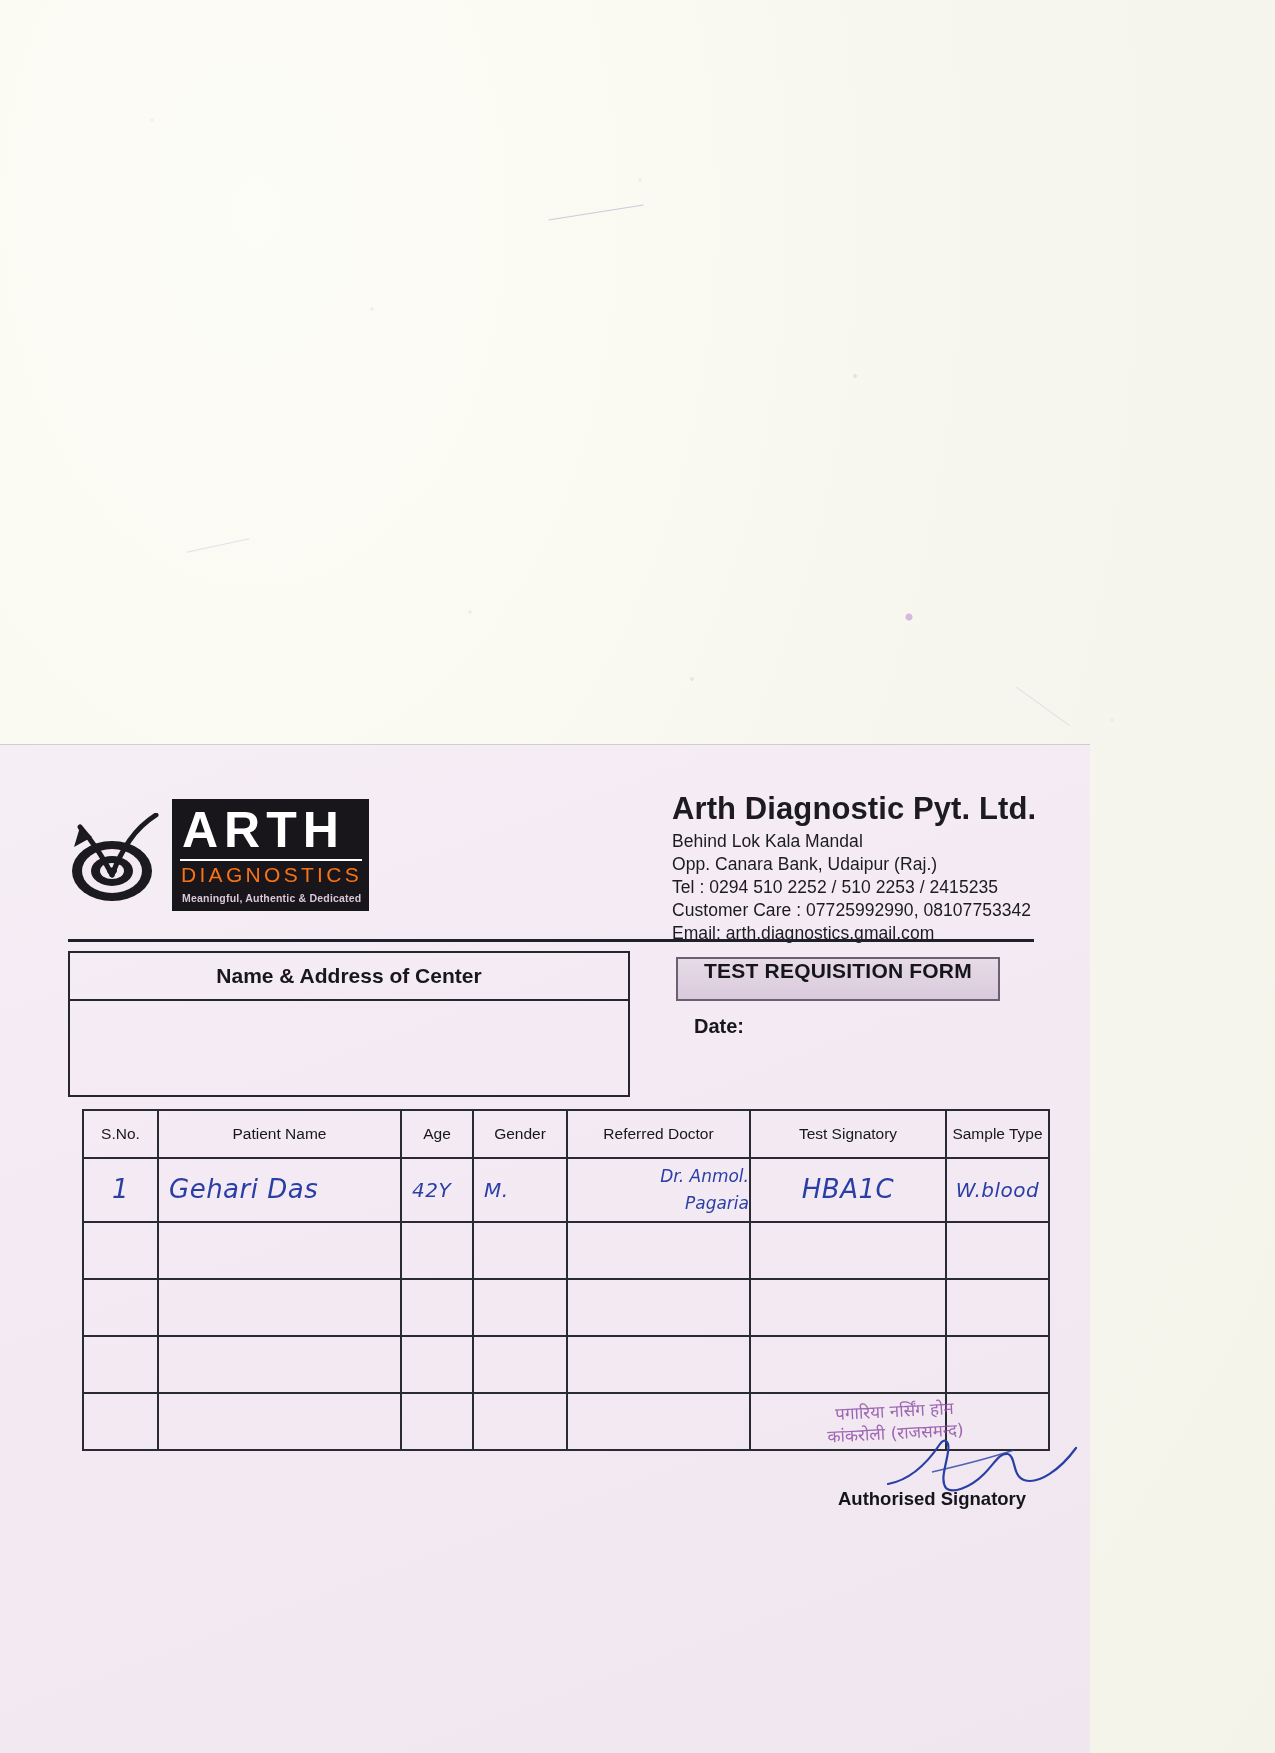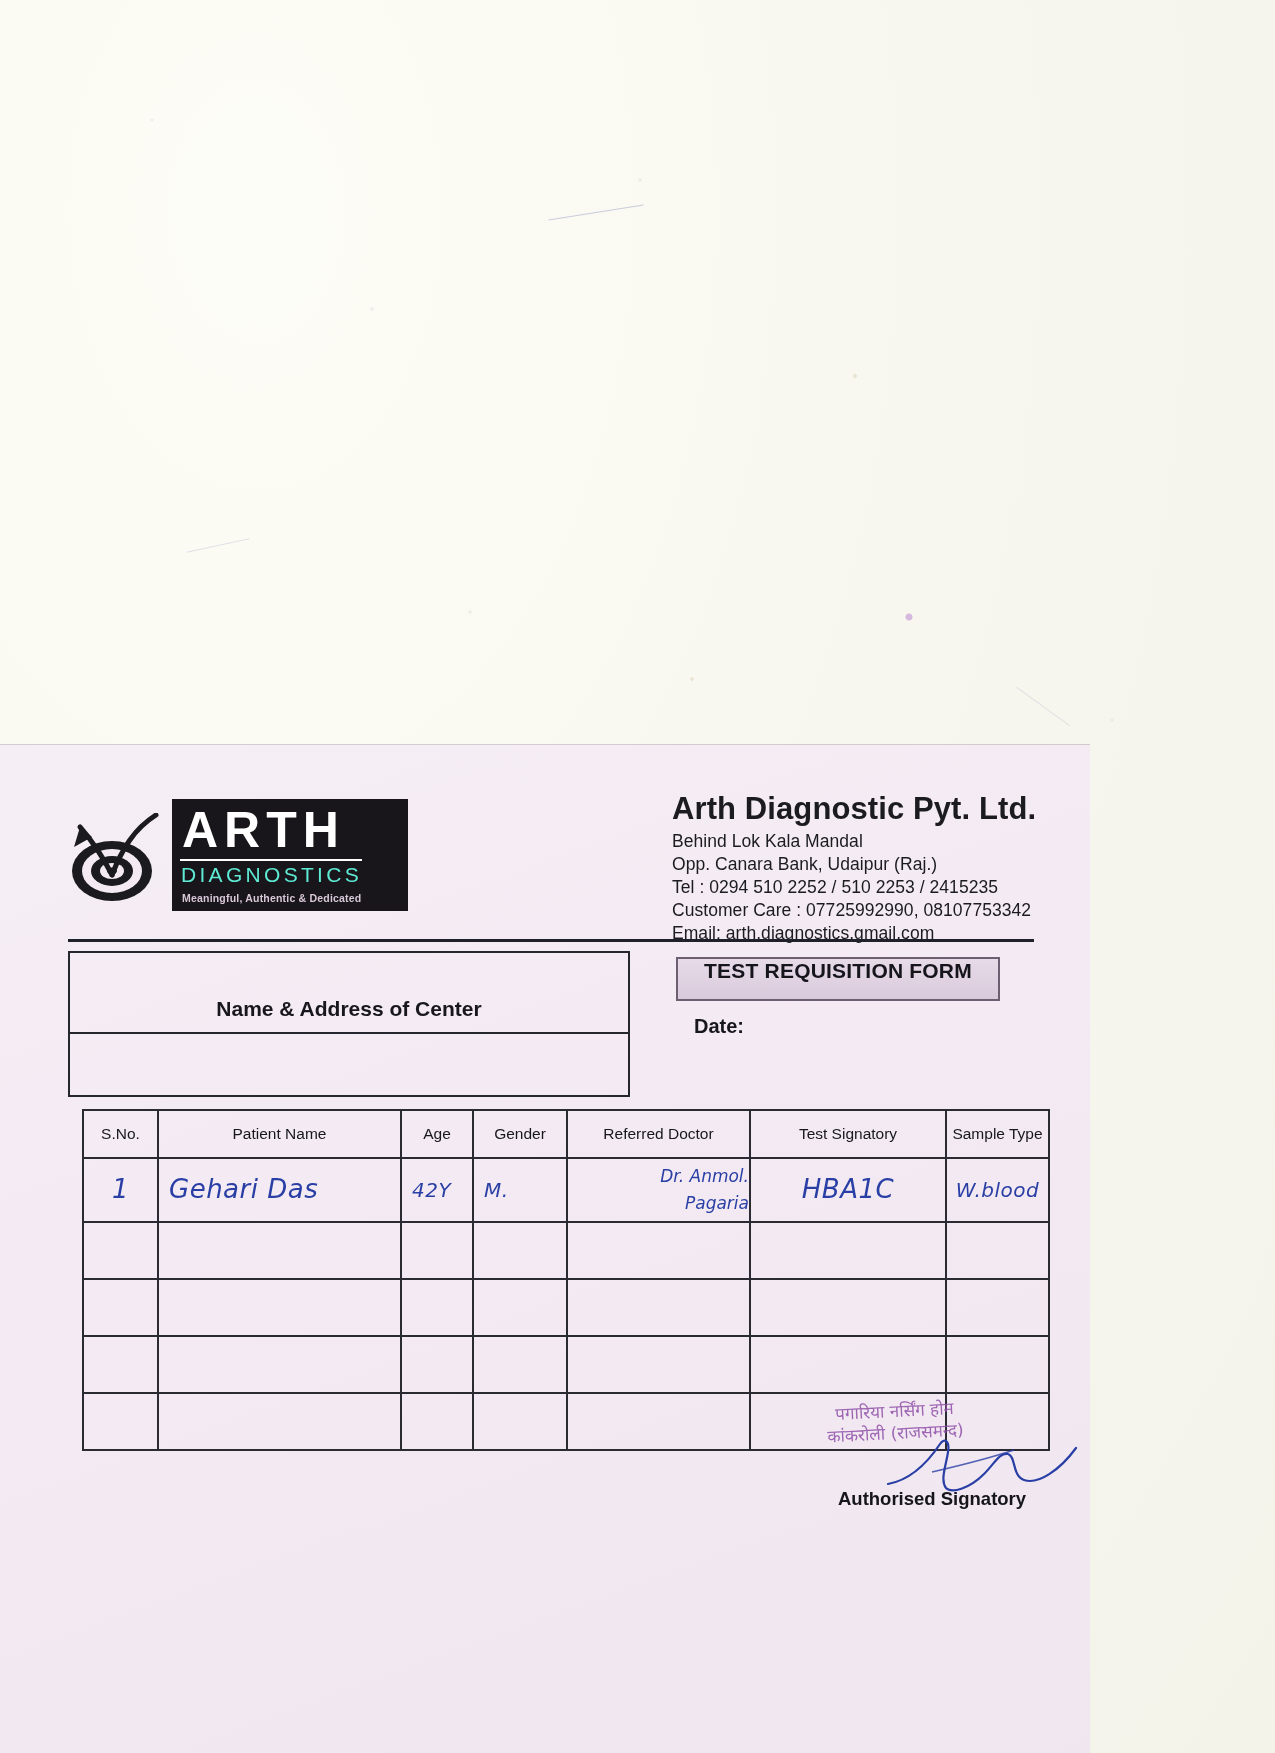--- a/index.html
+++ b/index.html
@@ -68,21 +68,21 @@
     height: 120px;
   }
   #logo-mark {
     position: absolute;
     left: 0; top: 18px;
     width: 98px; height: 92px;
   }
   #logo-panel {
     position: absolute;
     left: 104px; top: 4px;
-    width: 236px; height: 112px;
+    width: 197px; height: 112px;
     background: #18161a;
     color: #fff;
   }
   #logo-arth {
     position: absolute;
     left: 10px; top: 2px;
     font-size: 50px;
     font-weight: 700;
     letter-spacing: 6px;
     color: #ffffff;
@@ -92,21 +92,21 @@
     position: absolute;
     left: 8px; top: 60px;
     width: 182px; height: 2px;
     background: #ffffff;
   }
   #logo-diag {
     position: absolute;
     left: 9px; top: 64px;
     font-size: 21px;
     letter-spacing: 3.3px;
-    color: #5eead4;
+    color: #f97316;
   }
   #logo-tag {
     position: absolute;
     left: 10px; top: 93px;
     font-size: 10.5px;
     font-weight: 700;
     letter-spacing: .2px;
     color: #d8c7d8;
   }
 
@@ -151,21 +151,20 @@
     position: absolute;
     left: 0; top: 0;
     width: 558px;
     height: 46px;
     line-height: 46px;
     text-align: center;
     font-size: 21px;
     font-weight: 700;
     color: #17171d;
     border-bottom: 2px solid #26262e;
-    margin-top: 33px;
   }
   #center-box-field {
     position: absolute;
     left: 0; top: 48px;
     width: 558px; height: 92px;
   }
 
   
   #req-title-wrap {
     position: absolute;

